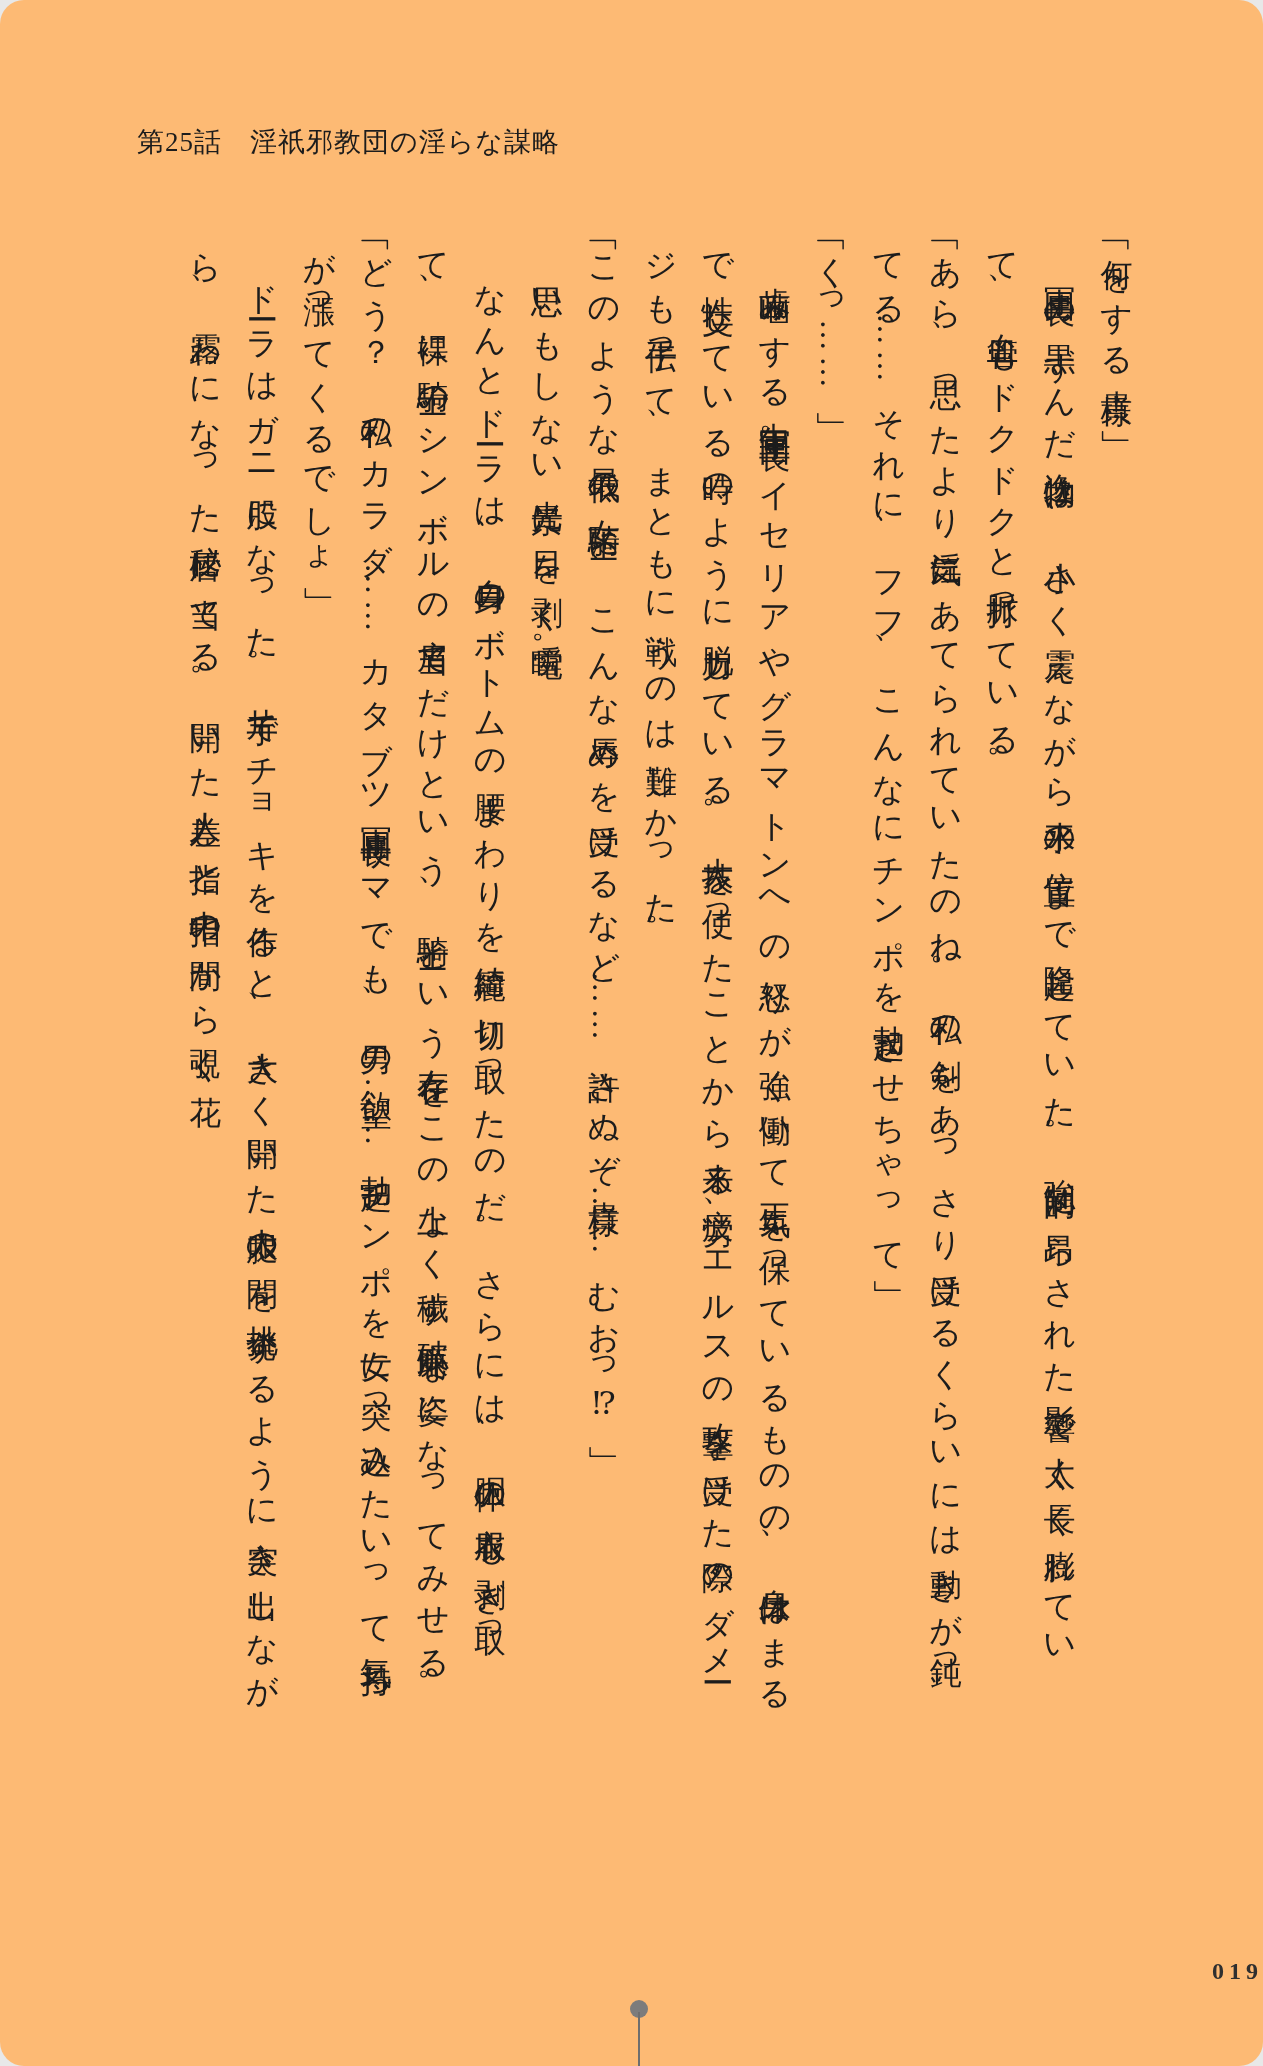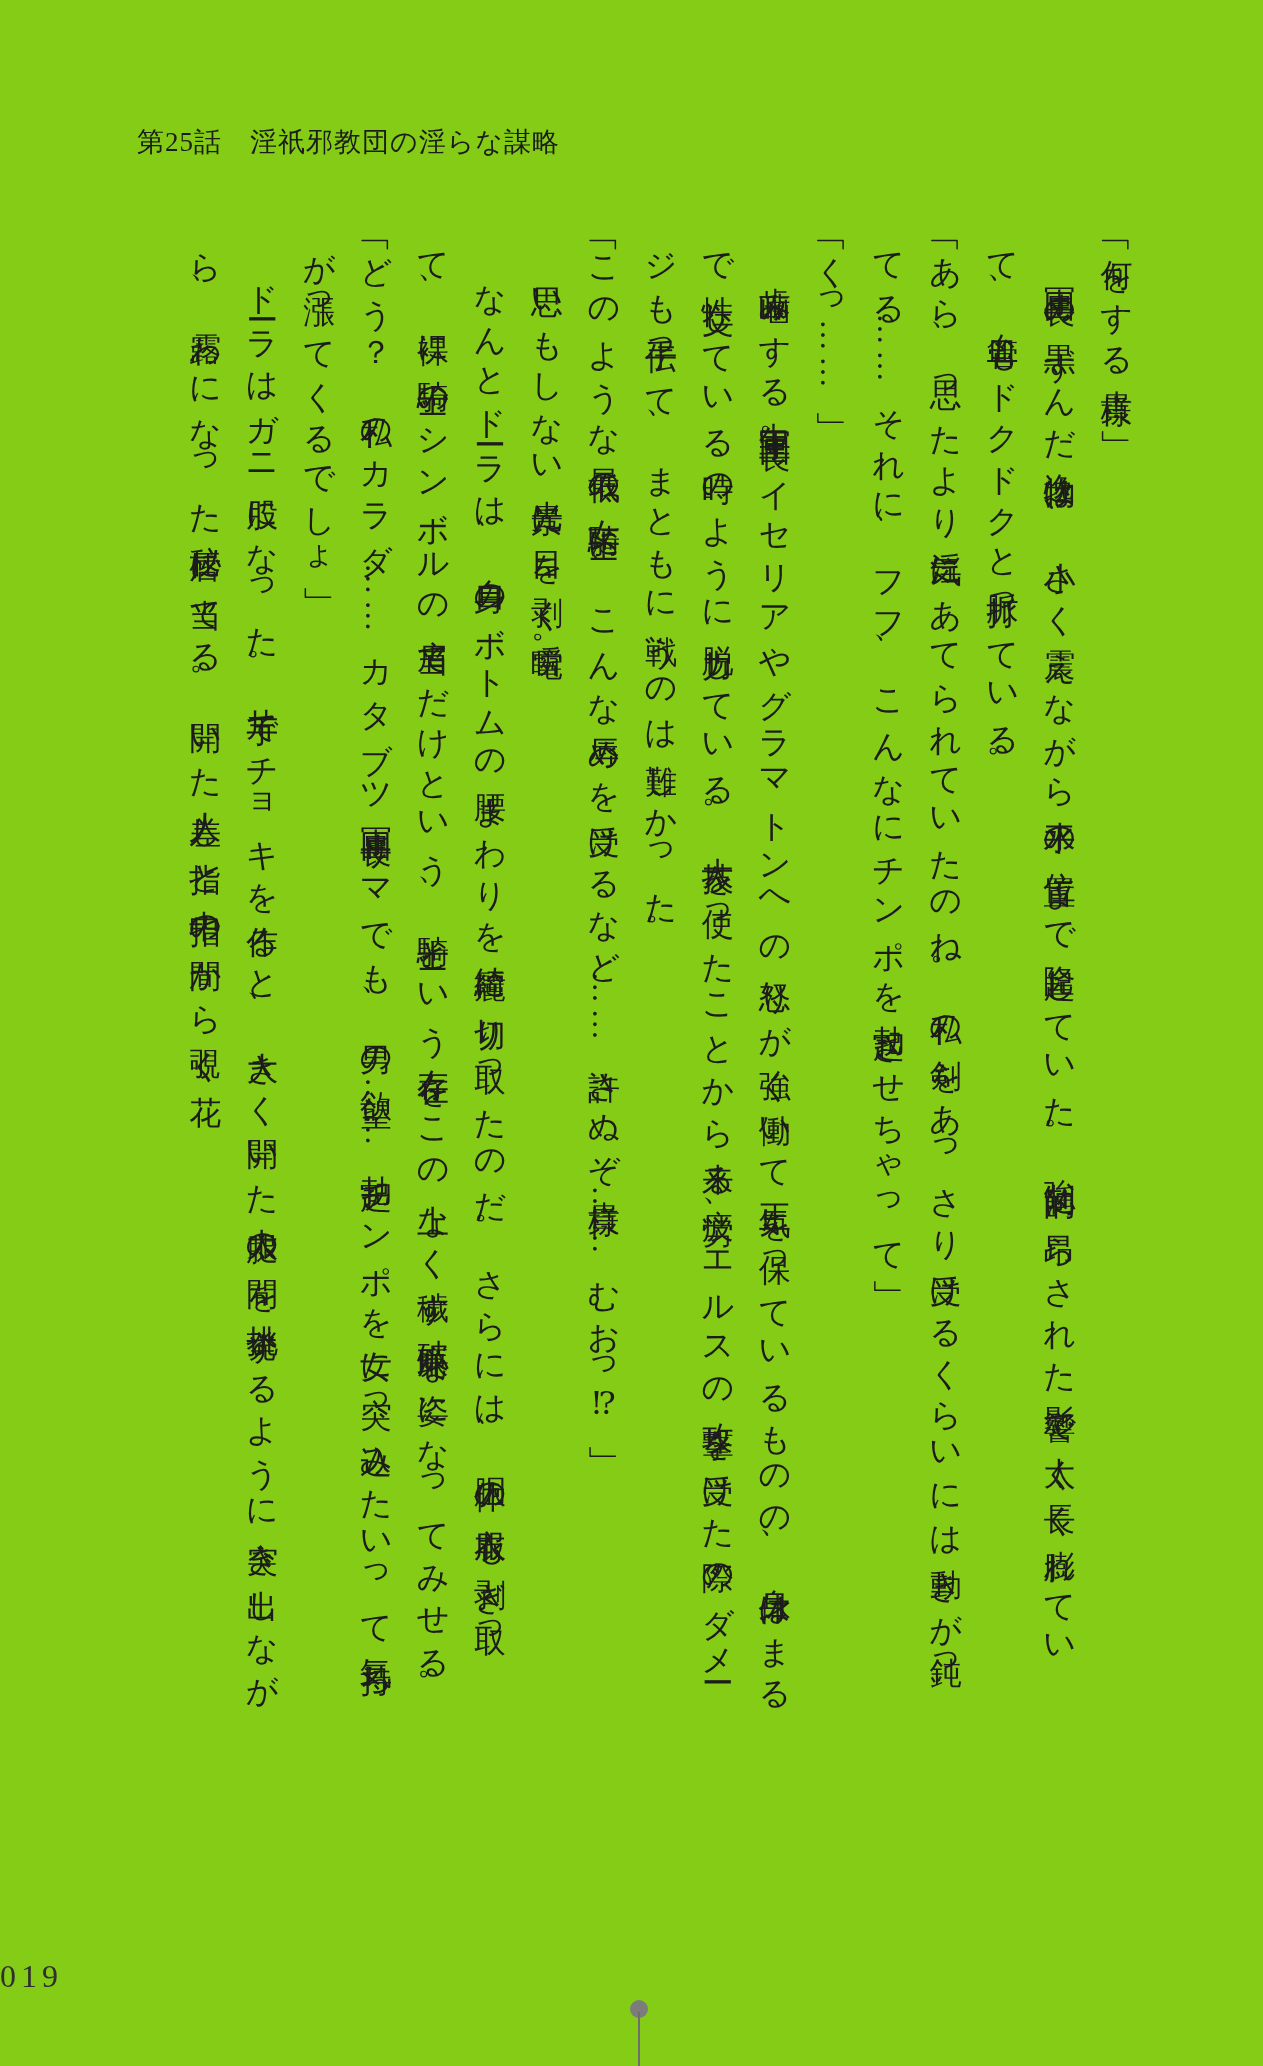--- a/index.html
+++ b/index.html
@@ -1,23 +1,24 @@
 <!DOCTYPE html>
 <html><head>
 <meta charset="utf-8">
 <style>
   html,body { margin:0; padding:0; background:#e8e8e8; }
   .page {
     position:relative;
     width:1263px; height:2066px;
     margin:0 auto;
-    background:#84cc16;
+    background:#fdba74;
     color:#1c1c1c;
     font-family:"Liberation Serif","DejaVu Serif",serif;
     overflow:hidden;
+    border-radius:24px;
   }
   .chapter-header {
     position:absolute;
     left:137px; top:124px;
     font-size:27px;
     letter-spacing:1px;
     white-space:pre;
   }
   .vtext {
     position:absolute;
@@ -27,23 +28,23 @@
     text-orientation:mixed;
     font-size:32px;
     line-height:1.78;
     letter-spacing:5px;
   }
   .vtext p { margin:0; padding:0; }
   .vtext p.indent { text-indent:1em; }
   .page-number {
     position:absolute;
     top:1958px; left:0; width:100%;
-    text-align:left;
-    font-size:32px;
-    font-weight:400;
+    text-align:right;
+    font-size:24px;
+    font-weight:700;
     letter-spacing:5px;
     color:#2f2f2f;
   }
   .footer-dot {
     position:absolute;
     top:2000px; left:630px;
     width:18px; height:18px;
     border-radius:50%;
     background:#7c7c7c;
   }

